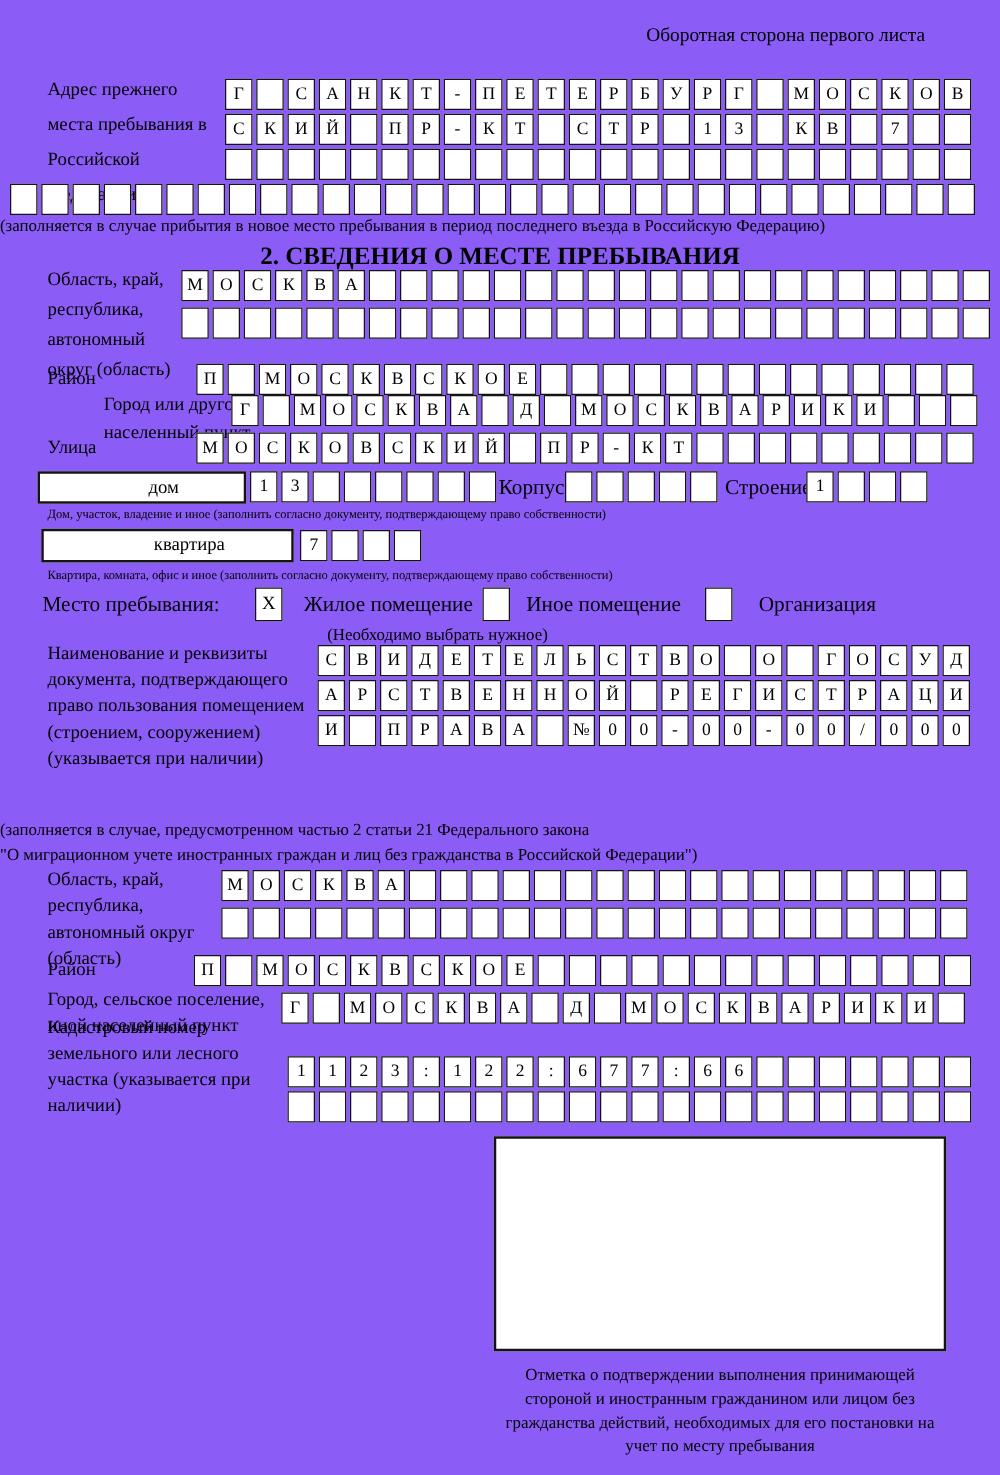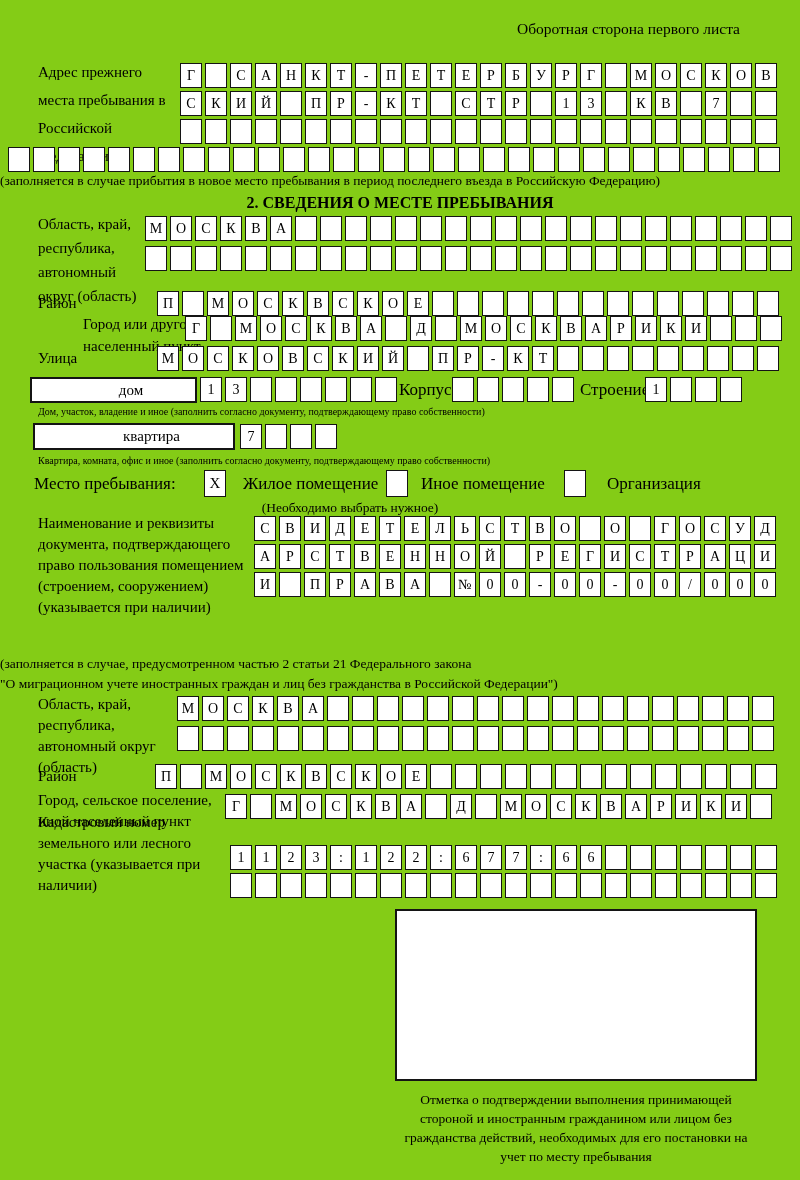--- a/index.html
+++ b/index.html
@@ -1,29 +1,29 @@
 <!DOCTYPE html>
 <html><head>
   <meta charset="utf-8">
   <style>
     html,body{margin:0;padding:0;background:#fff;}
     .page{
-      position:relative;width:800px;height:1180px;background:#84cc16;
+      position:relative;width:800px;height:1180px;background:#8b5cf6;
       font-family:"Liberation Serif","DejaVu Serif",serif;color:#000;
       overflow:hidden;
     }
     .corner{position:absolute;top:20px;right:60px;font-size:15.5px;}
     .lbl{position:absolute;font-size:15px;line-height:21px;}
     .lh28{line-height:28px;}
     .lh24{line-height:24px;}
     .lh22{line-height:22px;margin-left:45px;}
     .cap{position:absolute;font-size:13.5px;}
     .capwide{left:0;width:800px;}
     .cap15{font-size:10px;}
-    .hdr{position:absolute;left:0;width:800px;text-align:center;font-weight:bold;font-size:16px;}
+    .hdr{position:absolute;left:0;width:800px;text-align:center;font-weight:bold;font-size:20px;}
     .grid{position:absolute;display:flex;gap:3px;}
     .cell{
       width:22px;height:25px;box-sizing:border-box;border:1.6px solid #141414;
       display:flex;align-items:center;justify-content:center;
       font-size:14px;line-height:1;flex:none;background:#fff;
     }
     .longbox{
       position:absolute;box-sizing:border-box;border:2px solid #141414;
       display:flex;align-items:center;justify-content:center;font-size:15px;background:#fff;padding-left:35px;
     }

